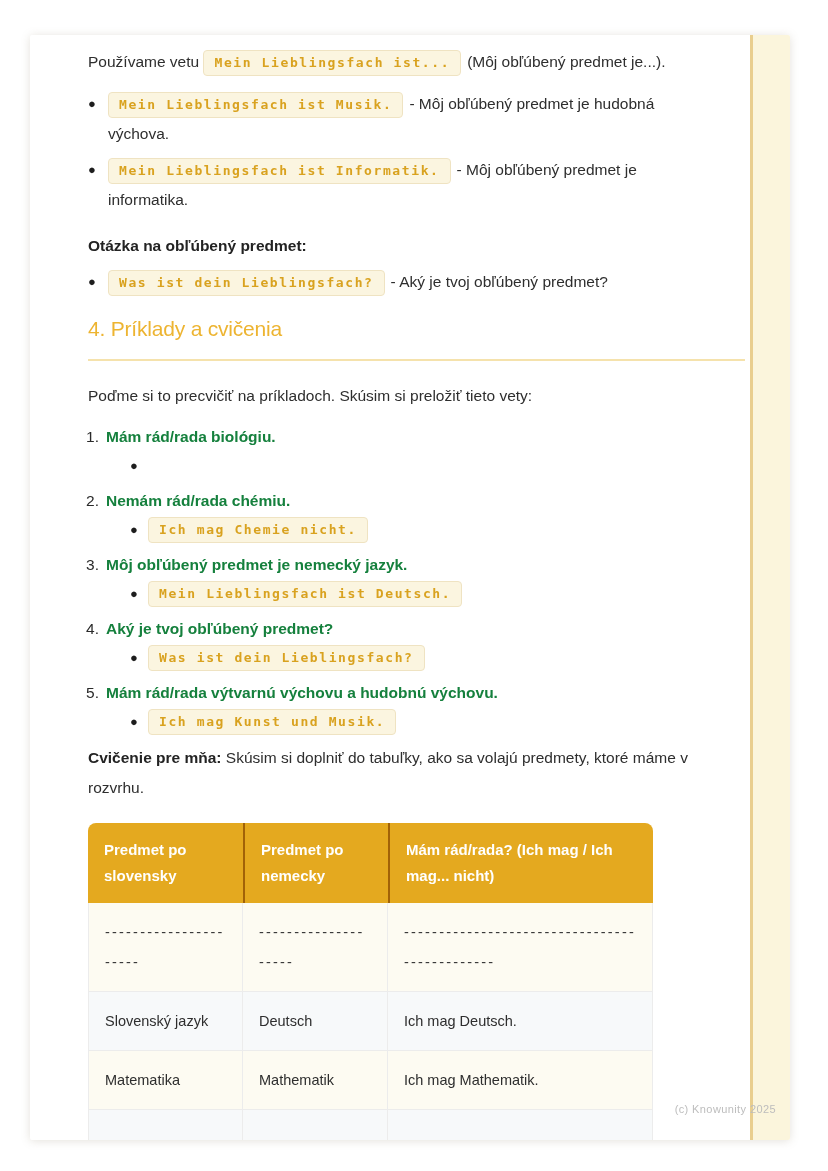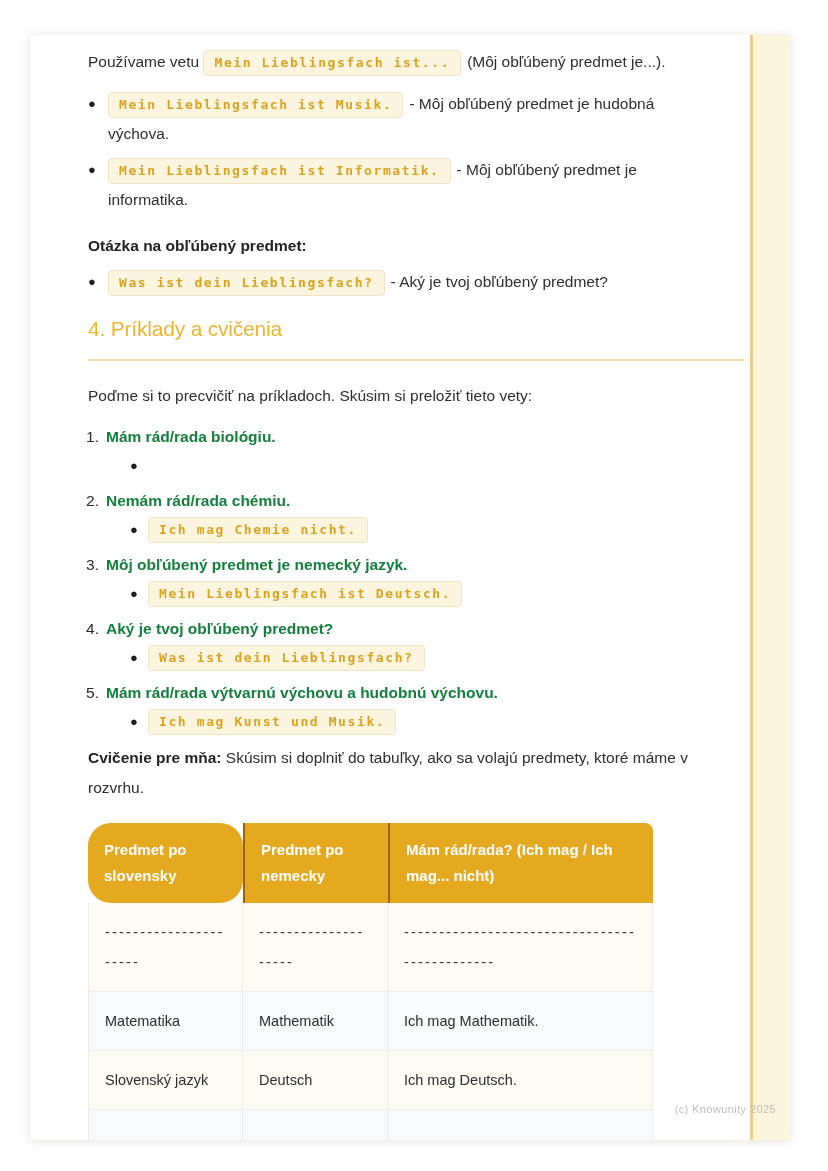--- a/index.html
+++ b/index.html
@@ -45,21 +45,21 @@
   .ex-answer .dot{width:18px;flex:0 0 18px;}
   .exercise{margin-top:6px;margin-bottom:20px;}
   .exercise b{color:#232323;}
   table{border-collapse:separate;border-spacing:0;width:565px;margin-top:2px;
     table-layout:fixed;}
   col.c1{width:155px;} col.c2{width:145px;} col.c3{width:265px;}
   thead th{background:var(--table-header-bg);color:var(--table-header-text);
     font-size:15px;font-weight:bold;text-align:left;line-height:26px;
     padding:14px 16px;vertical-align:top;}
   thead th+th{border-left:2px solid #a16207;}
-  thead th:first-child{border-top-left-radius:8px;border-radius:23px;}
+  thead th:first-child{border-top-left-radius:8px;}
   thead th:last-child{border-top-right-radius:8px;}
   tbody td{font-size:14.5px;line-height:30px;padding:14px 16px;
     vertical-align:middle;border-bottom:1px solid var(--cell-border);
     border-right:1px solid var(--cell-border);word-wrap:break-word;}
   tbody td:first-child{border-left:1px solid var(--cell-border);}
   tbody tr:nth-child(odd) td{background:var(--row-cream);}
   tbody tr:nth-child(even) td{background:var(--row-gray);}
   tbody td.dashes{letter-spacing:2.2px;word-break:break-all;color:#3a3a3a;}
   tbody tr.stub td{height:40px;}
   .copyright{position:absolute;top:1068px;right:14px;z-index:3;
@@ -153,28 +153,28 @@
           <th>Mám rád/rada? (Ich mag / Ich mag... nicht)</th>
         </tr>
       </thead>
       <tbody id="table-body">
           <tr>
             <td class="dashes">----------------------</td>
             <td class="dashes">--------------------</td>
             <td class="dashes">----------------------------------------------</td>
           </tr>
           <tr>
+            <td>Slovenský jazyk</td>
+            <td>Deutsch</td>
+            <td>Ich mag Deutsch.</td>
+          </tr>
+          <tr>
             <td>Matematika</td>
             <td>Mathematik</td>
             <td>Ich mag Mathematik.</td>
-          </tr>
-          <tr>
-            <td>Slovenský jazyk</td>
-            <td>Deutsch</td>
-            <td>Ich mag Deutsch.</td>
           </tr>
           <tr class="stub">
             <td></td>
             <td></td>
             <td></td>
           </tr>
         </tbody>
     </table>
   </div>
 

